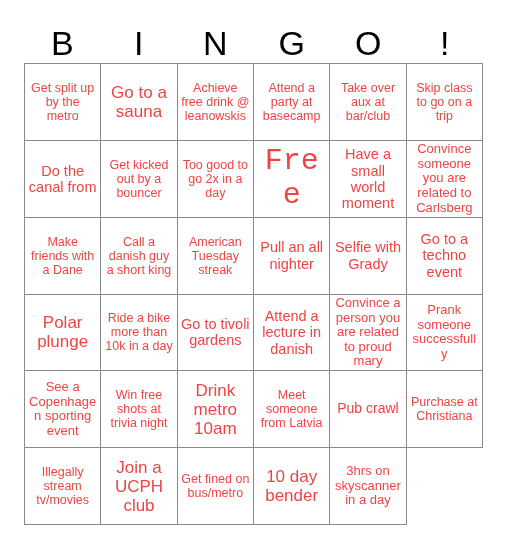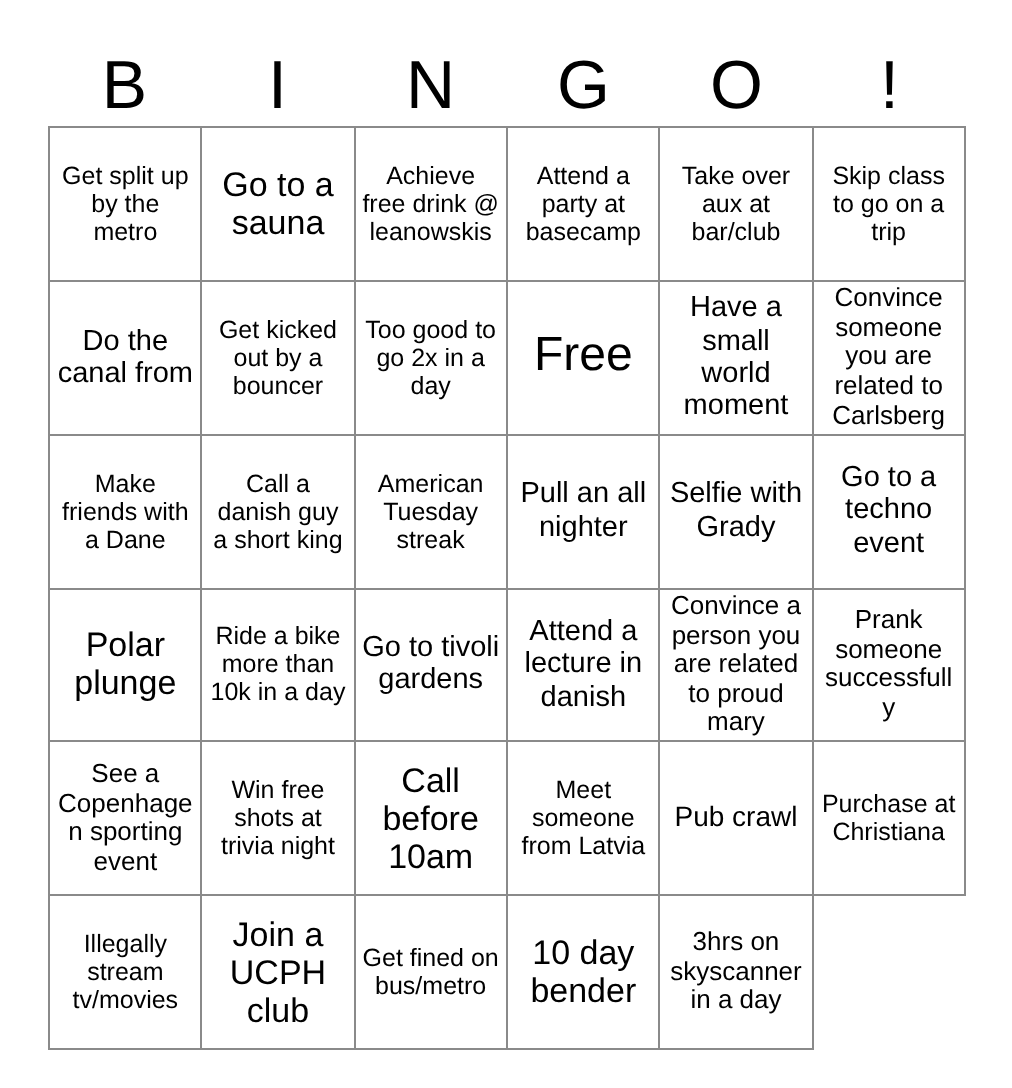--- a/index.html
+++ b/index.html
@@ -63,32 +63,32 @@
     border-right: 1px solid #8a8a8a;
     border-bottom: 1px solid #8a8a8a;
     box-sizing: border-box;
     display: flex;
     align-items: center;
     justify-content: center;
     text-align: center;
     padding: 2px 3px;
     overflow: hidden;
     background: #ffffff;
-    color: #000000;
+    color: #ef4444;
     line-height: 1.12;
     word-wrap: break-word;
     hyphens: none;
   }
   
   .fs-xs { font-size: 13px; }
   .fs-s  { font-size: 12.5px; }
   .fs-m  { font-size: 14.5px; }
   .fs-l  { font-size: 17px; }
   .fs-xl { font-size: 14px; }
-  .fs-xxl{ font-size: 24px; }
+  .fs-xxl{ font-size: 30px; font-family: Liberation Mono, monospace; }
 
   .cell span { display: block; width: 100%; }
 </style>
 </head>
 <body>
 
 <div id="card">
 
   <div id="bingo-header">
     <div class="header-letter">B</div>
@@ -172,21 +172,21 @@
       <div class="cell fs-xs">
         <span>Prank someone successfully</span>
       </div>
       <div class="cell fs-xs">
         <span>See a Copenhagen sporting event</span>
       </div>
       <div class="cell fs-s">
         <span>Win free shots at trivia night</span>
       </div>
       <div class="cell fs-l">
-        <span>Call before 10am</span>
+        <span>Drink metro 10am</span>
       </div>
       <div class="cell fs-s">
         <span>Meet someone from Latvia</span>
       </div>
       <div class="cell fs-xl">
         <span>Pub crawl</span>
       </div>
       <div class="cell fs-s">
         <span>Purchase at Christiana</span>
       </div>

